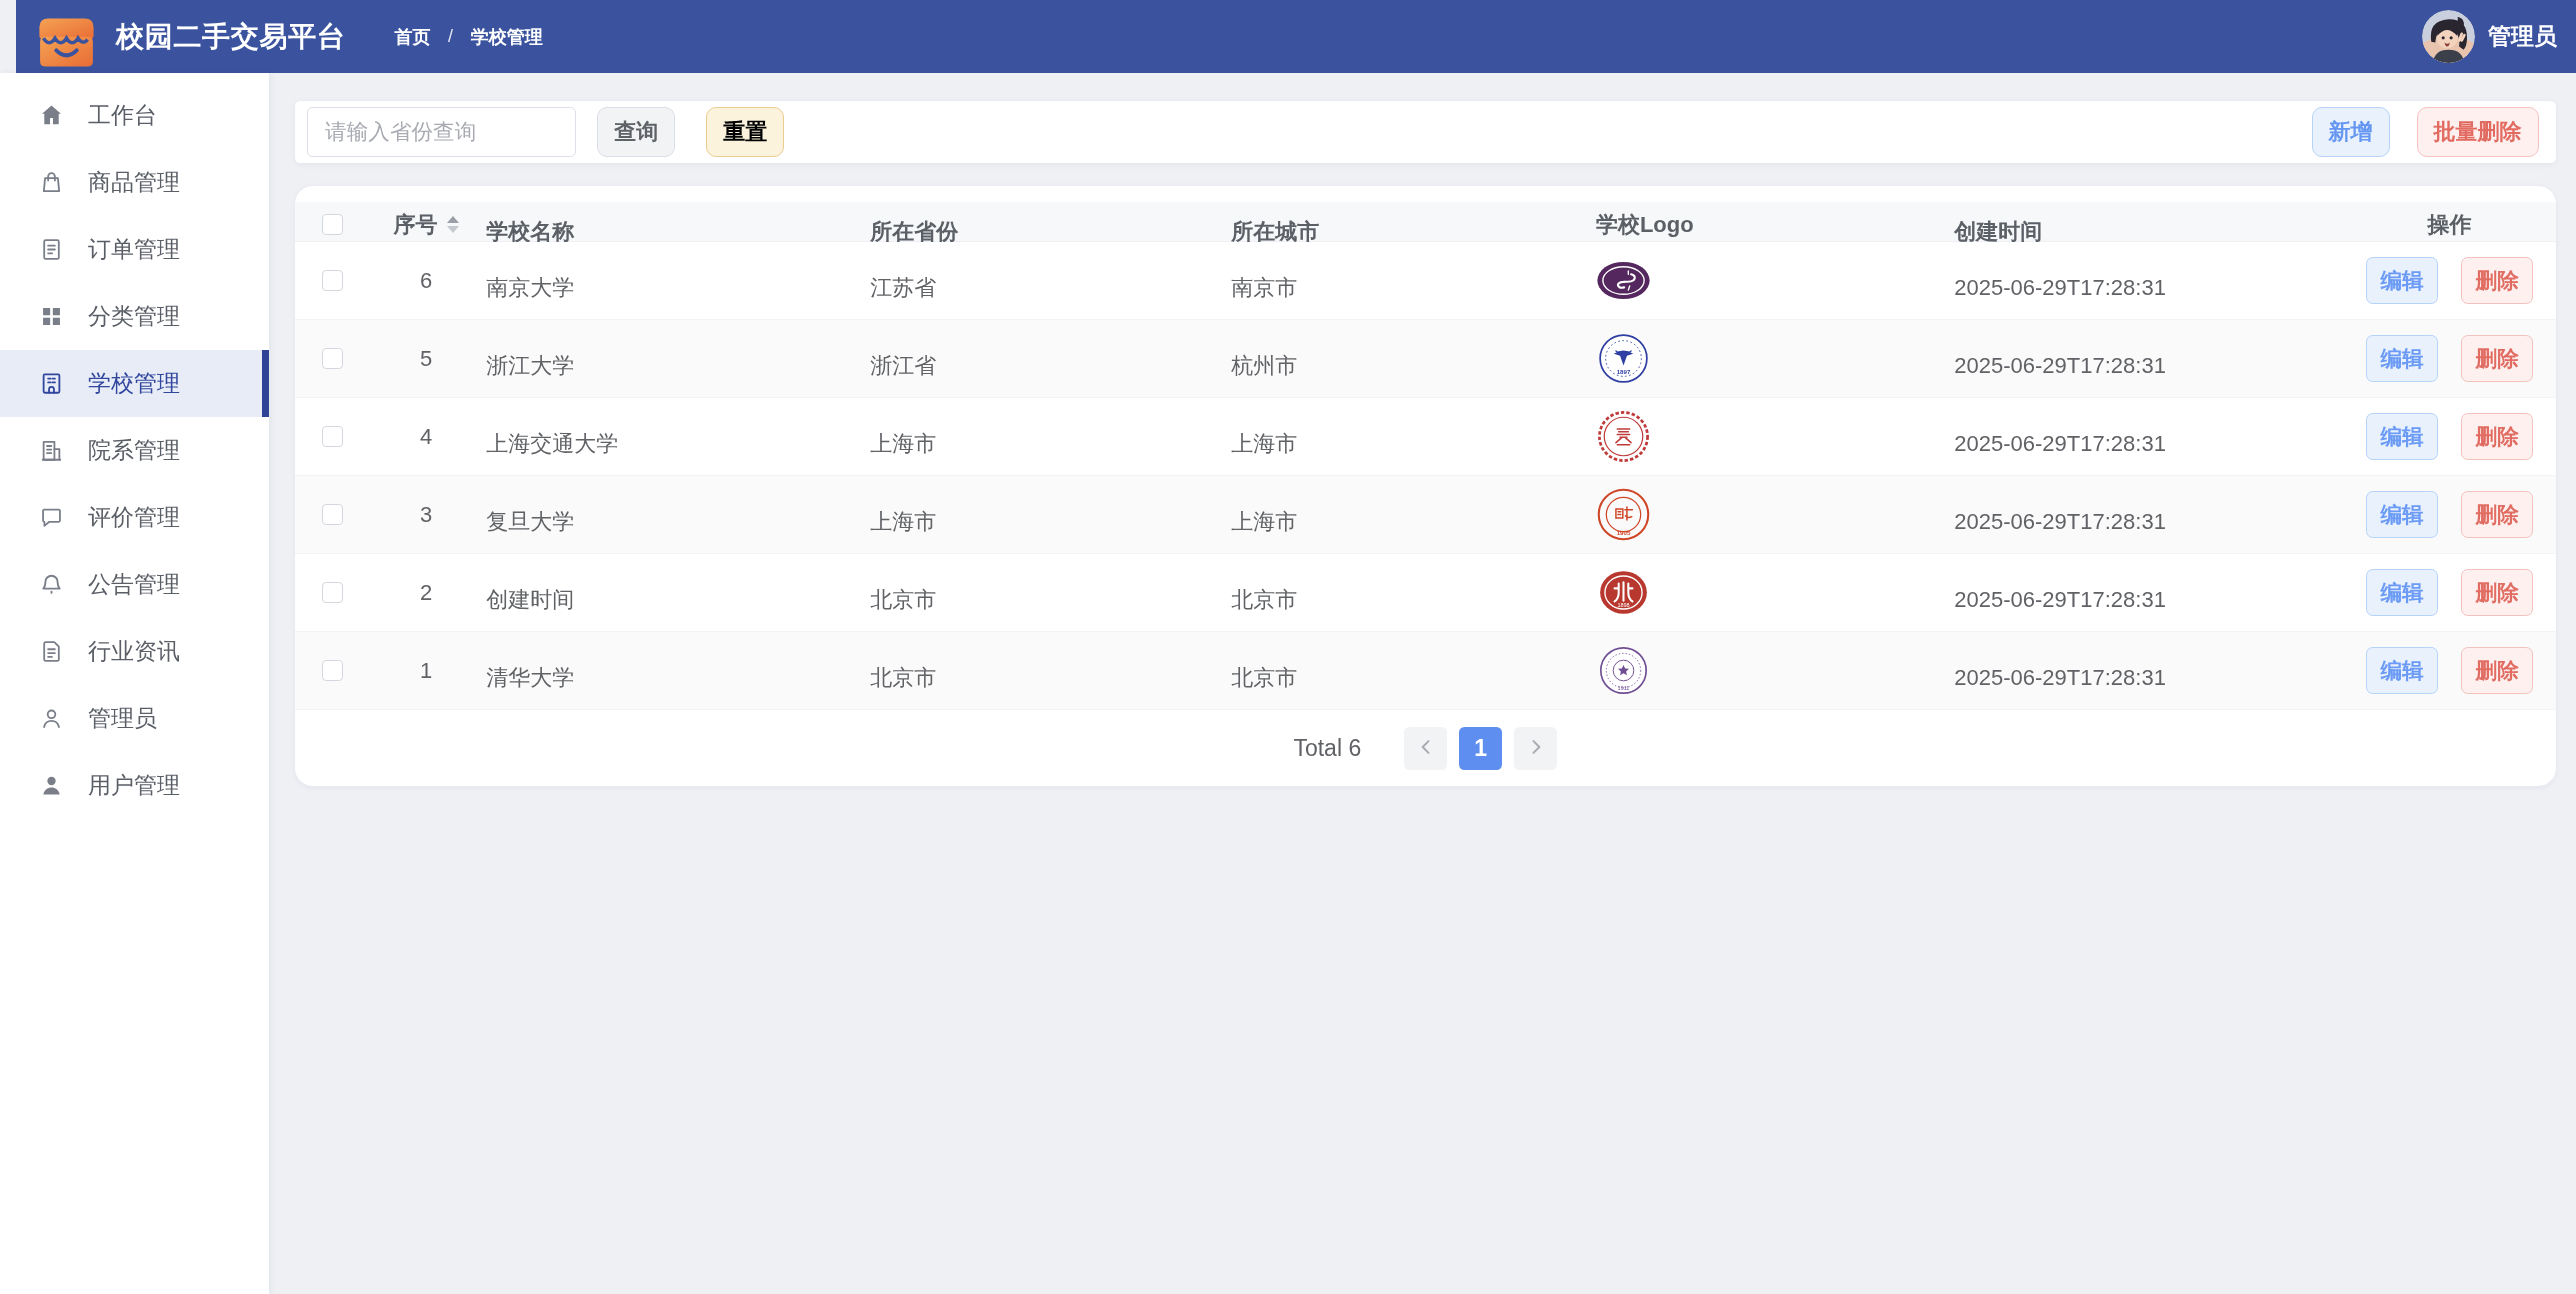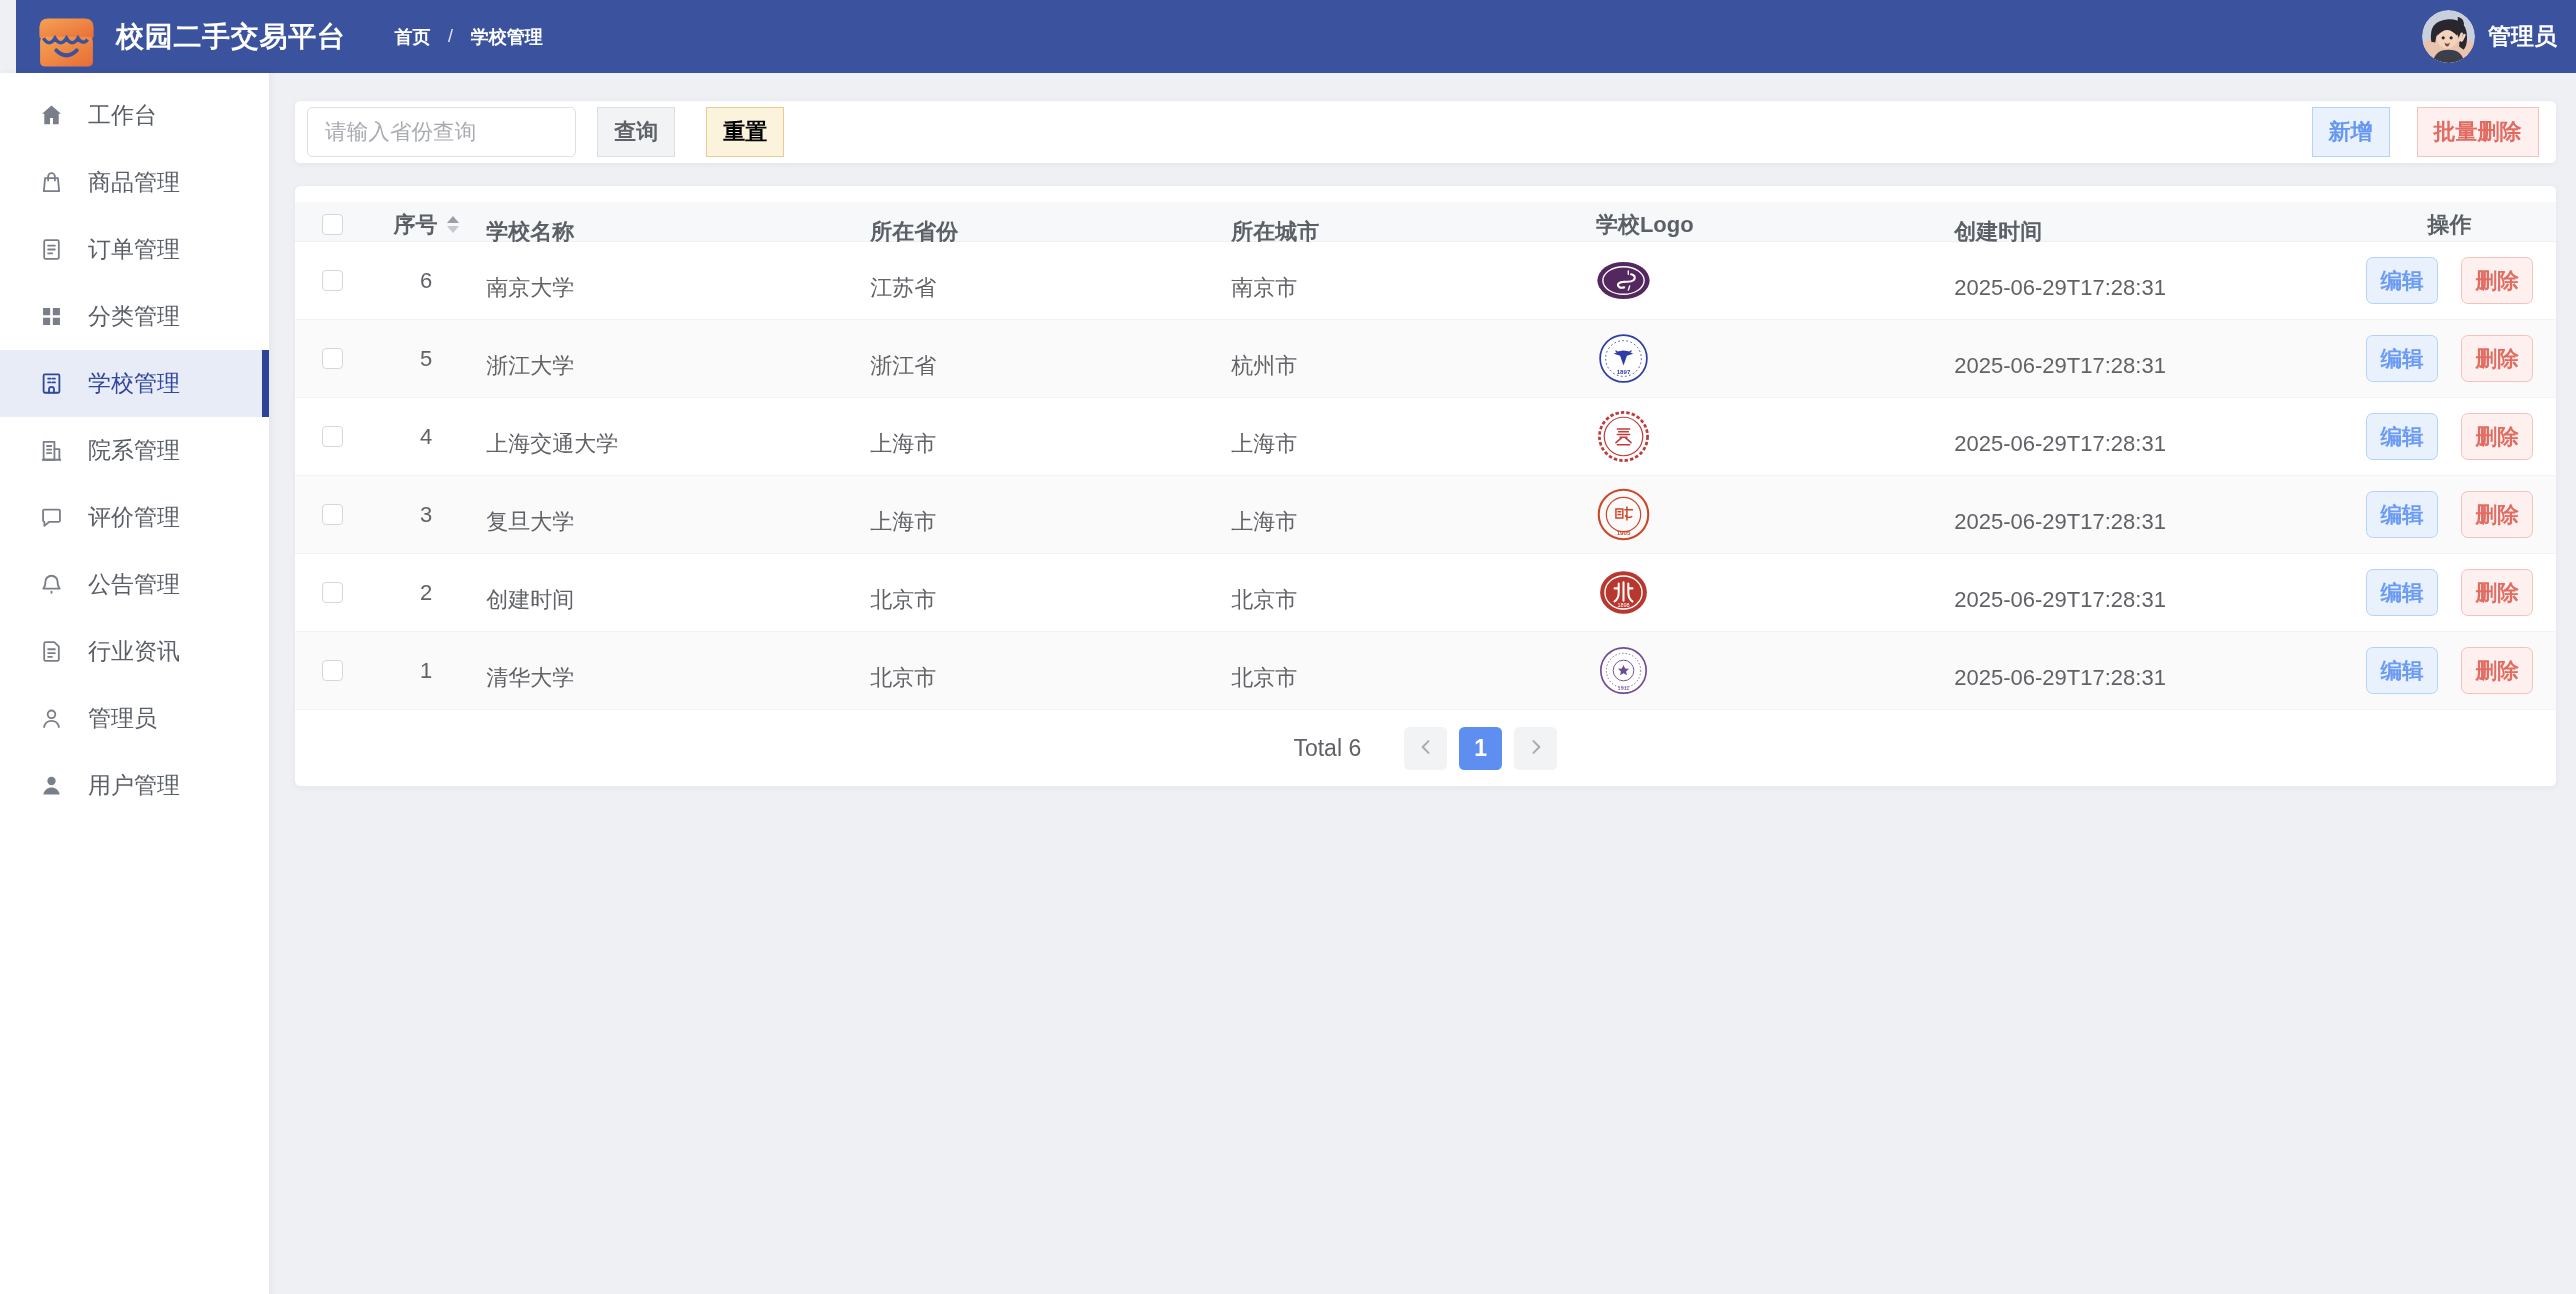--- a/index.html
+++ b/index.html
@@ -28,29 +28,29 @@
   .menu-item.active::after{content:"";position:absolute;right:0;top:0;bottom:0;width:6.7px;background:#2f4396;}
 
   
   .main{position:absolute;left:269px;top:73px;right:0;bottom:0;padding:28px 20px 0 25.6px;box-sizing:border-box;}
   .card{background:#fff;border-radius:5.4px;box-shadow:0 1.3px 6.7px rgba(31,45,90,.05);}
 
   .toolbar-card{height:62px;display:flex;align-items:center;padding:0 12px;box-sizing:border-box;}
   .tb-input{width:269px;height:50px;border:1.3px solid #dcdfe6;border-radius:5.4px;font-size:21.6px;color:#606266;padding:0 17.5px;box-sizing:border-box;outline:none;background:#fff;font-family:inherit;}
   .tb-input::placeholder{color:#a8abb2;}
   .tb-input + .tb-input{margin-left:10.8px;}
-  .btn{height:50px;border-radius:0;font-size:22px;padding:0 16px;cursor:pointer;font-family:inherit;display:inline-flex;align-items:center;justify-content:center;box-sizing:border-box;}
+  .btn{height:50px;border-radius:10px;font-size:22px;padding:0 16px;cursor:pointer;font-family:inherit;display:inline-flex;align-items:center;justify-content:center;box-sizing:border-box;}
   .btn-search{margin-left:21.6px;background:#f2f3f5;border:1.3px solid #dcdfe6;color:#5f6368;font-weight:bold;}
   .btn-reset{margin-left:31px;background:#fcf3dc;border:1.3px solid #eacc90;color:#000000;font-weight:bold;}
   .spacer{flex:1;}
   .btn-add{background:#e9f1fd;border:1.3px solid #b5d3f9;color:#6496f2;font-weight:bold;}
   .btn-batch-del{margin-left:27px;margin-right:5.4px;background:#fdf0ef;border:1.3px solid #f4c3be;color:#e26b61;font-weight:bold;}
 
   
-  .table-card{margin-top:23px;height:600px;padding-top:16px;box-sizing:border-box;display:flex;flex-direction:column;}
+  .table-card{margin-top:23px;height:600px;padding-top:16px;box-sizing:border-box;display:flex;flex-direction:column;border-radius:18px;}
   .tgrid{display:grid;grid-template-columns:74px 115px 384px 361px 366px 357px 391px 214px;align-items:center;}
   .thead{height:39px;background:#f7f8fa;border-bottom:1.3px solid #eef0f3;}
   .th{font-size:22px;font-weight:bold;color:#5b6066;display:flex;align-items:center;}
   .trow{height:77px;border-bottom:0.7px solid #f2f3f5;background:#fff;}
   .trow.striped{background:#fafafa;}
   .td{font-size:22px;color:#606266;display:flex;align-items:center;}
   .c-select{justify-content:flex-start;padding-left:27px;}
   .c-index{justify-content:center;}
   .c-name,.c-province,.c-city,.c-time{padding-left:2.7px;margin-top:15px;}
   .c-logo{padding-left:1.3px;}

